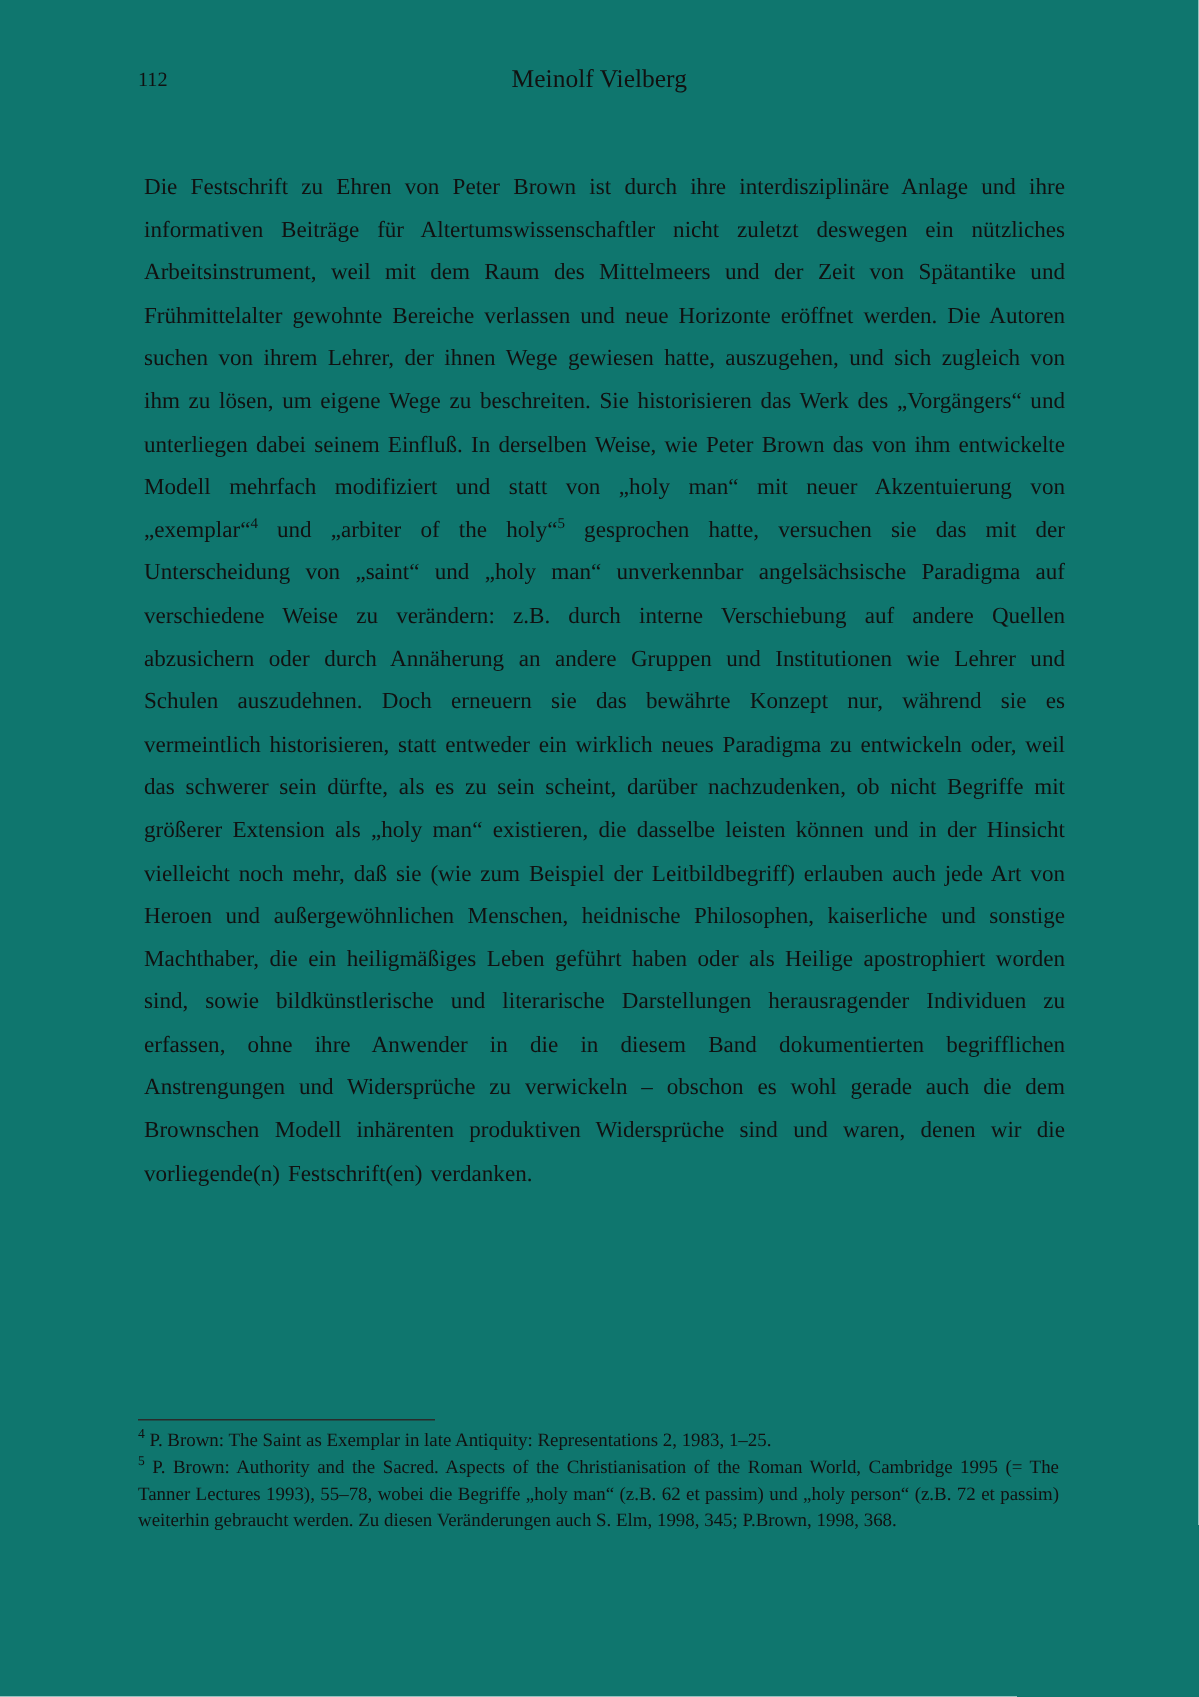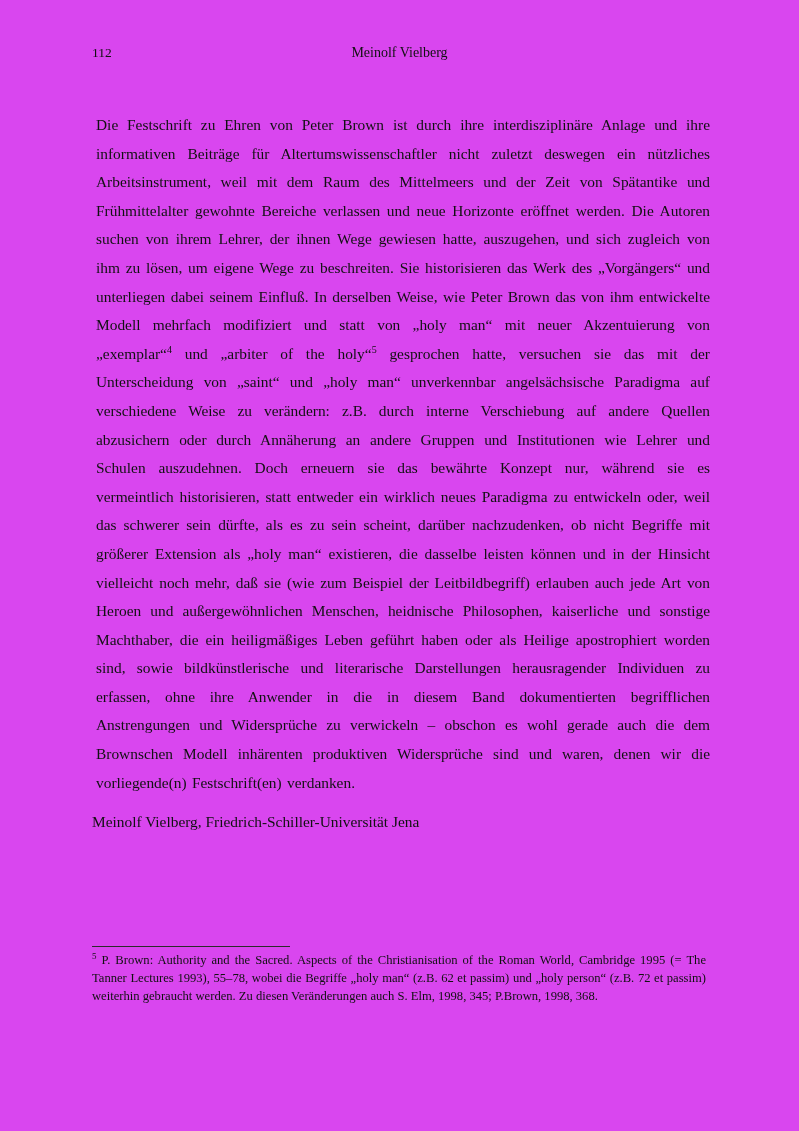--- a/index.html
+++ b/index.html
@@ -4,39 +4,39 @@
 <style>
   html, body {
     margin: 0;
     padding: 0;
     background: #ffffff;
   }
   .page {
     position: relative;
     width: 799px;
     height: 1131px;
-    background: #d946ef;
+    background: #0f766e;
     color: #111111;
     font-family: "Liberation Serif", "DejaVu Serif", serif;
     overflow: hidden;
   }
   .page-number {
     position: absolute;
     left: 92px;
     top: 45px;
     font-size: 13.5px;
     line-height: 16px;
   }
   .running-head {
     position: absolute;
     left: 0;
     top: 45px;
     width: 799px;
     text-align: center;
-    font-size: 14px;
+    font-size: 17px;
     line-height: 16px;
   }
   .body-paragraph {
     position: absolute;
     left: 96px;
     top: 111px;
     width: 614px;
     margin: 0;
     font-size: 15.4px;
     line-height: 28.6px;
@@ -88,21 +88,21 @@
 <body>
 
 <div class="page">
 
   <span class="page-number">112</span>
 
   <span class="running-head">Meinolf Vielberg</span>
 
   <p class="body-paragraph"><span>Die Festschrift zu Ehren von Peter Brown ist durch ihre interdisziplinäre Anlage und ihre informativen Beiträge für Altertumswissenschaftler nicht zuletzt deswegen ein nützliches Arbeitsinstrument, weil mit dem Raum des Mittelmeers und der Zeit von Spätantike und Frühmittelalter gewohnte Bereiche verlassen und neue Horizonte eröffnet werden. Die Autoren suchen von ihrem Lehrer, der ihnen Wege gewiesen hatte, auszugehen, und sich zugleich von ihm zu lösen, um eigene Wege zu beschreiten. Sie historisieren das Werk des „Vorgängers“ und unterliegen dabei seinem Einfluß. In derselben Weise, wie Peter Brown das von ihm entwickelte Modell mehrfach modifiziert und statt von „holy man“ mit neuer Akzentuierung von „exemplar“</span><sup>4</sup><span> und „arbiter of the holy“</span><sup>5</sup><span> gesprochen hatte, versuchen sie das mit der Unterscheidung von „saint“ und „holy man“ unverkennbar angelsächsische Paradigma auf verschiedene Weise zu verändern: z.B. durch interne Verschiebung auf andere Quellen abzusichern oder durch Annäherung an andere Gruppen und Institutionen wie Lehrer und Schulen auszudehnen. Doch erneuern sie das bewährte Konzept nur, während sie es vermeintlich historisieren, statt entweder ein wirklich neues Paradigma zu entwickeln oder, weil das schwerer sein dürfte, als es zu sein scheint, darüber nachzudenken, ob nicht Begriffe mit größerer Extension als „holy man“ existieren, die dasselbe leisten können und in der Hinsicht vielleicht noch mehr, daß sie (wie zum Beispiel der Leitbildbegriff) erlauben auch jede Art von Heroen und außergewöhnlichen Menschen, heidnische Philosophen, kaiserliche und sonstige Machthaber, die ein heiligmäßiges Leben geführt haben oder als Heilige apostrophiert worden sind, sowie bildkünstlerische und literarische Darstellungen herausragender Individuen zu erfassen, ohne ihre Anwender in die in diesem Band dokumentierten begrifflichen Anstrengungen und Widersprüche zu verwickeln – obschon es wohl gerade auch die dem Brownschen Modell inhärenten produktiven Widersprüche sind und waren, denen wir die vorliegende(n) Festschrift(en) verdanken.</span></p>
 
-  <p class="signature">Meinolf Vielberg, Friedrich-Schiller-Universität Jena</p>
 
   <div class="footnote-rule"></div>
 
   <div class="footnotes">
+    <p class="footnote"><sup>4</sup> <span>P. Brown: The Saint as Exemplar in late Antiquity: Representations 2, 1983, 1–25.</span></p>
     <p class="footnote"><sup>5</sup> <span>P. Brown: Authority and the Sacred. Aspects of the Christianisation of the Roman World, Cambridge 1995 (= The Tanner Lectures 1993), 55–78, wobei die Begriffe „holy man“ (z.B. 62 et passim) und „holy person“ (z.B. 72 et passim) weiterhin gebraucht werden. Zu diesen Veränderungen auch S. Elm, 1998, 345; P.Brown, 1998, 368.</span></p>
   </div>
 
 </div>
 
 </body></html>

